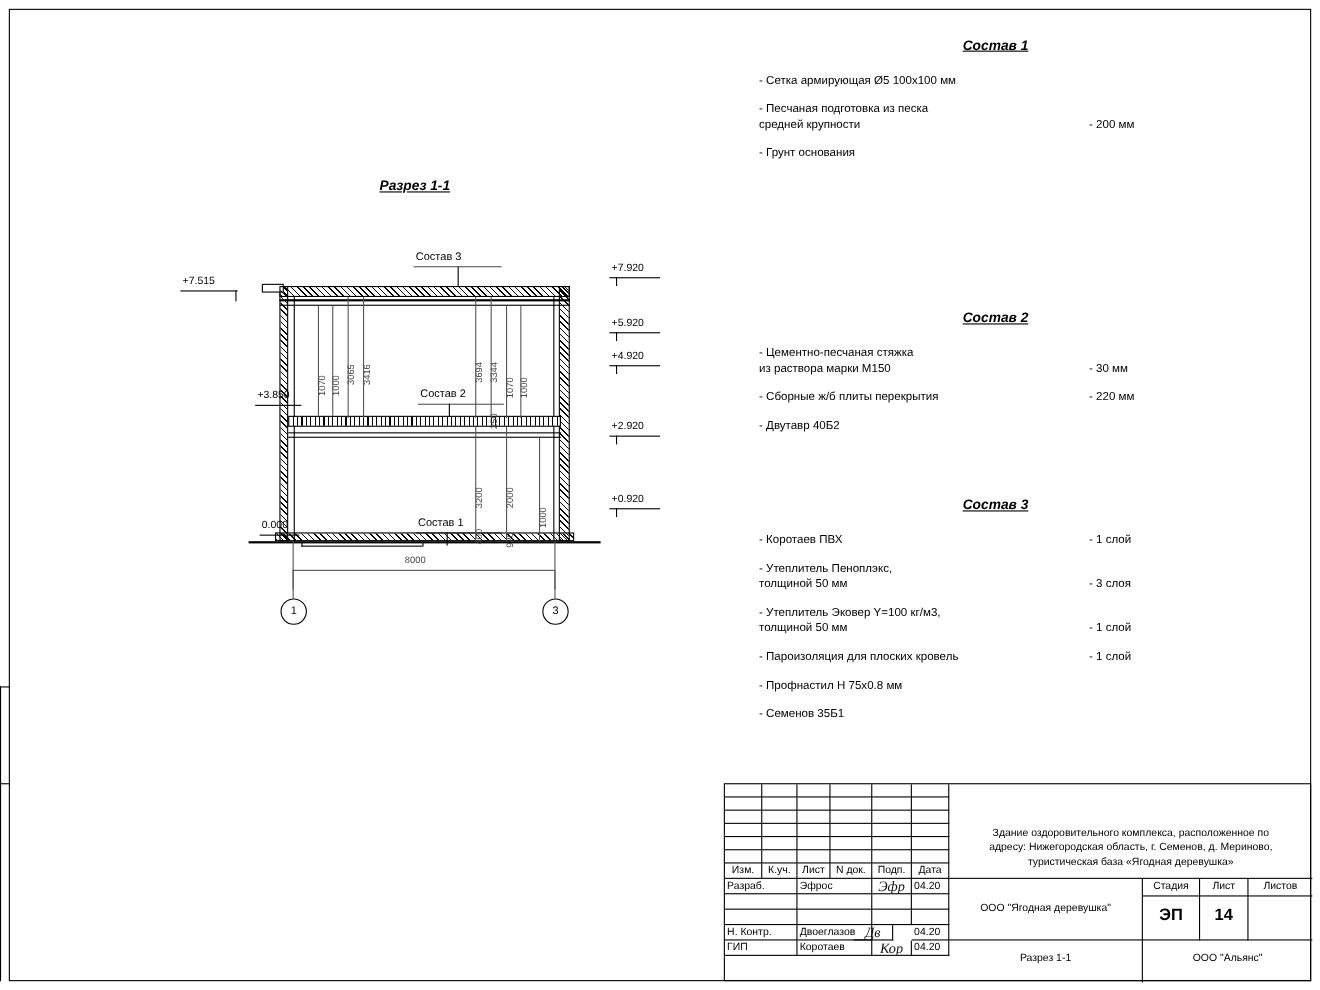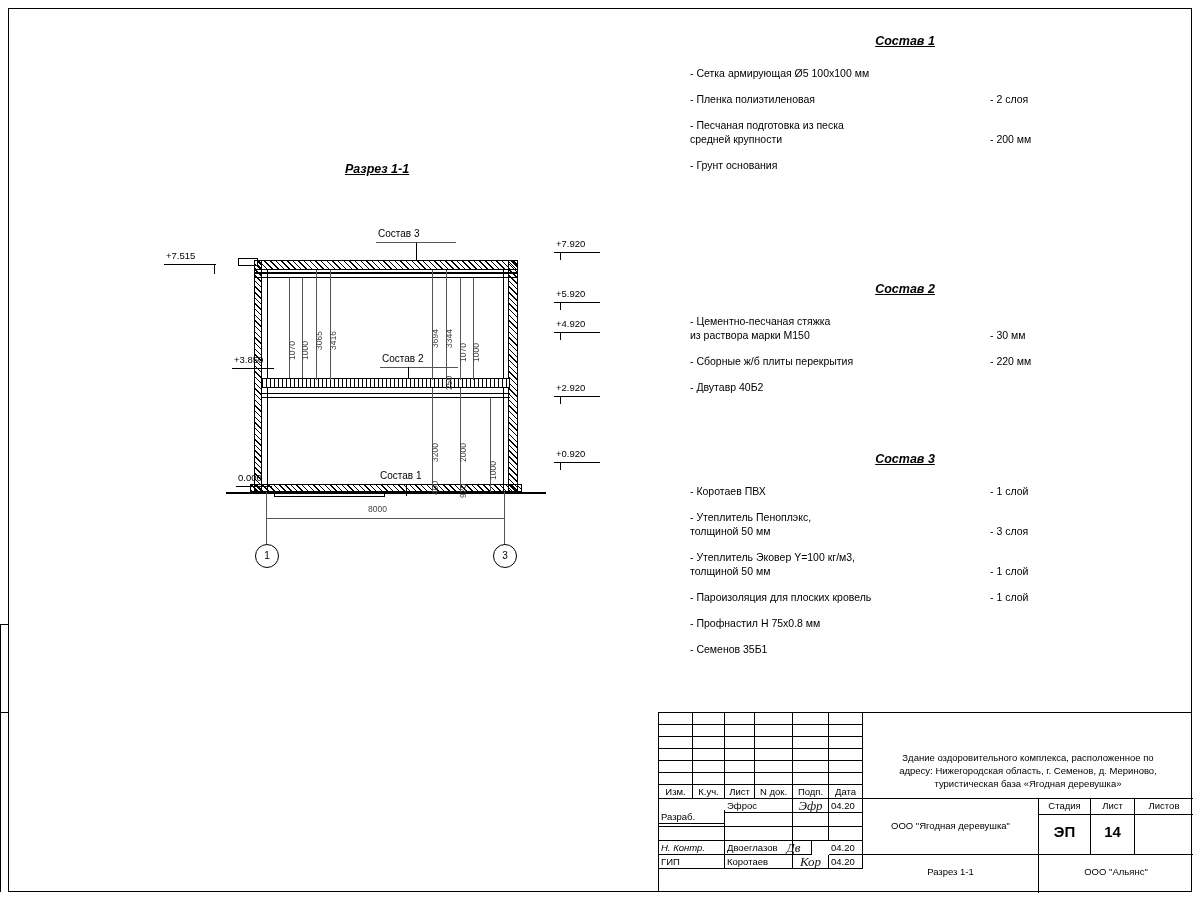--- a/index.html
+++ b/index.html
@@ -297,24 +297,20 @@
     <div class="axis-circle" style="left:105px; top:394px;">1</div>
     <div class="axis-circle" style="left:343px; top:394px;">3</div>
   </div>
 
   <div class="spec-block" id="spec-0" style="left:690px; top:34px;">
       <div class="spec-head">Состав 1</div>
       <div class="spec-row">
         <span class="txt" style="white-space: pre-line;">- Сетка армирующая Ø5 100x100 мм</span>
       </div>
       <div class="spec-row">
-        <span class="txt" style="white-space: pre-line;">- Пленка полиэтиленовая</span>
-        <span class="qty">- 2 слоя</span>
-      </div>
-      <div class="spec-row">
         <span class="txt" style="white-space: pre-line;">- Песчаная подготовка из песка
   средней крупности</span>
         <span class="qty low">- 200 мм</span>
       </div>
       <div class="spec-row">
         <span class="txt" style="white-space: pre-line;">- Грунт основания</span>
       </div>
     </div>
   <div class="spec-block" id="spec-1" style="left:690px; top:282px;">
       <div class="spec-head">Состав 2</div>
@@ -403,36 +399,36 @@
     <div class="cell" style="left:134px; top:60px; width:36px; height:12px;"></div>
     <div class="cell" style="left:170px; top:60px; width:34px; height:12px;"></div>
 
     <div class="cell" style="left:0;   top:72px; width:34px; height:14px; text-align:center;">Изм.</div>
     <div class="cell" style="left:34px; top:72px; width:32px; height:14px; text-align:center;">К.уч.</div>
     <div class="cell" style="left:66px; top:72px; width:30px; height:14px; text-align:center;">Лист</div>
     <div class="cell" style="left:96px; top:72px; width:38px; height:14px; text-align:center;">N док.</div>
     <div class="cell" style="left:134px; top:72px; width:36px; height:14px; text-align:center;">Подп.</div>
     <div class="cell" style="left:170px; top:72px; width:34px; height:14px; text-align:center;">Дата</div>
 
-    <div class="cell" style="left:0;   top:86px; width:66px; height:14px;margin-top:11px;">Разраб.</div>
+    <div class="cell" style="left:0;   top:86px; width:66px; height:14px;">Разраб.</div>
     <div class="cell" style="left:66px; top:86px; width:68px; height:14px;">Эфрос</div>
     <div class="cell sig" style="left:134px; top:86px; width:36px; height:14px; text-align:center;">Эфр</div>
     <div class="cell" style="left:170px; top:86px; width:34px; height:14px;">04.20</div>
 
     <div class="cell" style="left:0;   top:100px; width:66px; height:14px;"></div>
     <div class="cell" style="left:66px; top:100px; width:68px; height:14px;"></div>
     <div class="cell" style="left:134px; top:100px; width:36px; height:14px;"></div>
     <div class="cell" style="left:170px; top:100px; width:34px; height:14px;"></div>
 
     <div class="cell" style="left:0;   top:114px; width:66px; height:14px;"></div>
     <div class="cell" style="left:66px; top:114px; width:68px; height:14px;"></div>
     <div class="cell" style="left:134px; top:114px; width:36px; height:14px;"></div>
     <div class="cell" style="left:170px; top:114px; width:34px; height:14px;"></div>
 
-    <div class="cell" style="left:0;   top:128px; width:66px; height:14px;font-style:italic;">Н. Контр.</div>
+    <div class="cell" style="left:0;   top:128px; width:66px; height:14px;">Н. Контр.</div>
     <div class="cell" style="left:66px; top:128px; width:68px; height:14px;">Двоеглазов</div>
     <div class="cell sig" style="left:117px; top:128px; width:36px; height:14px; text-align:center;">Дв</div>
     <div class="cell" style="left:170px; top:128px; width:34px; height:14px;">04.20</div>
 
     <div class="cell" style="left:0;   top:142px; width:66px; height:14px;">ГИП</div>
     <div class="cell" style="left:66px; top:142px; width:68px; height:14px;">Коротаев</div>
     <div class="cell sig" style="left:134px; top:142px; width:36px; height:14px; text-align:center;">Кор</div>
     <div class="cell" style="left:170px; top:142px; width:34px; height:14px;">04.20</div>
 
     <div class="cell" style="left:204px; top:30px; width:330px; height:56px; border-right:0;">

